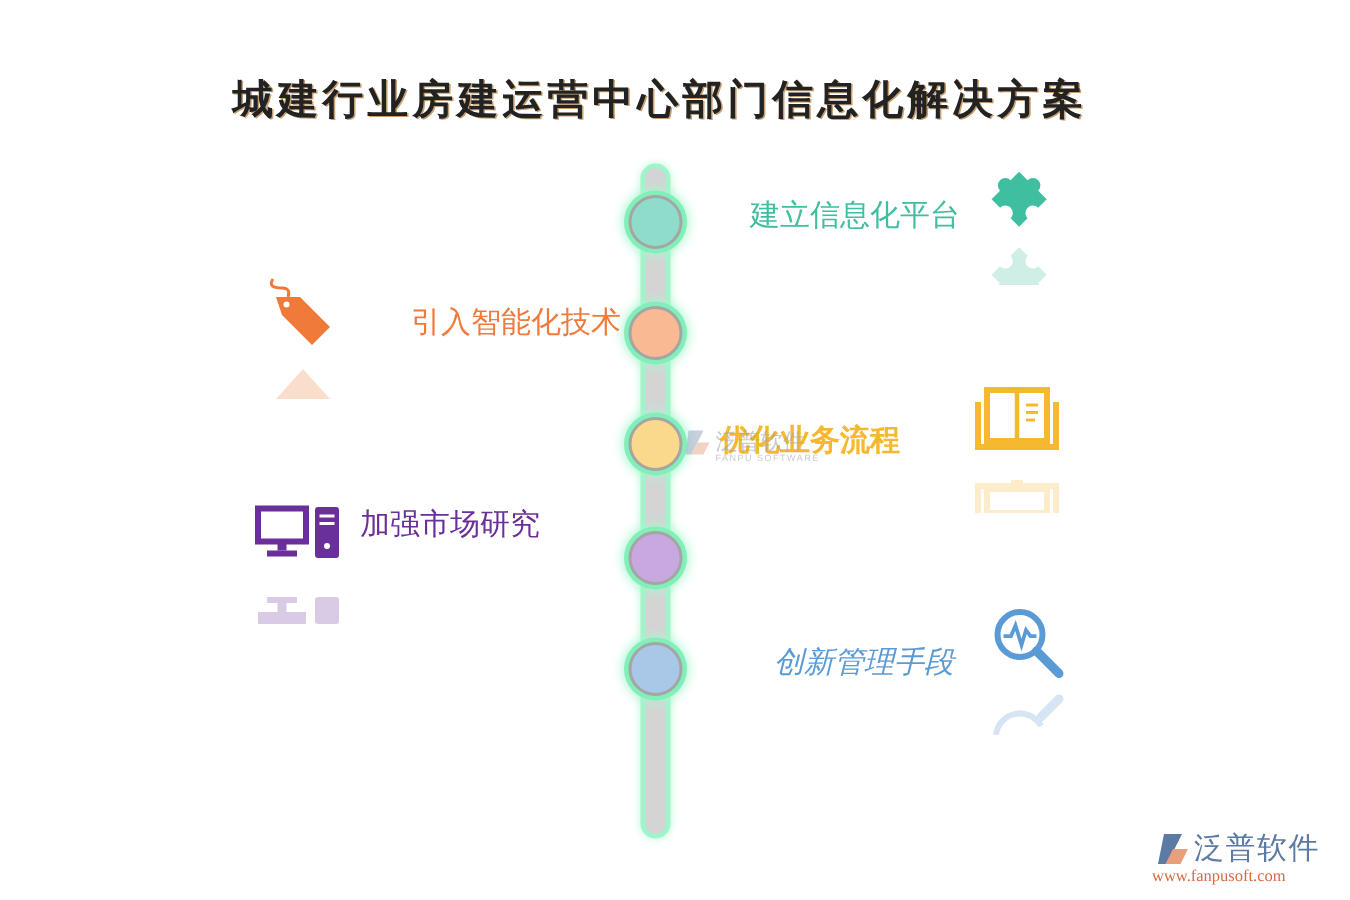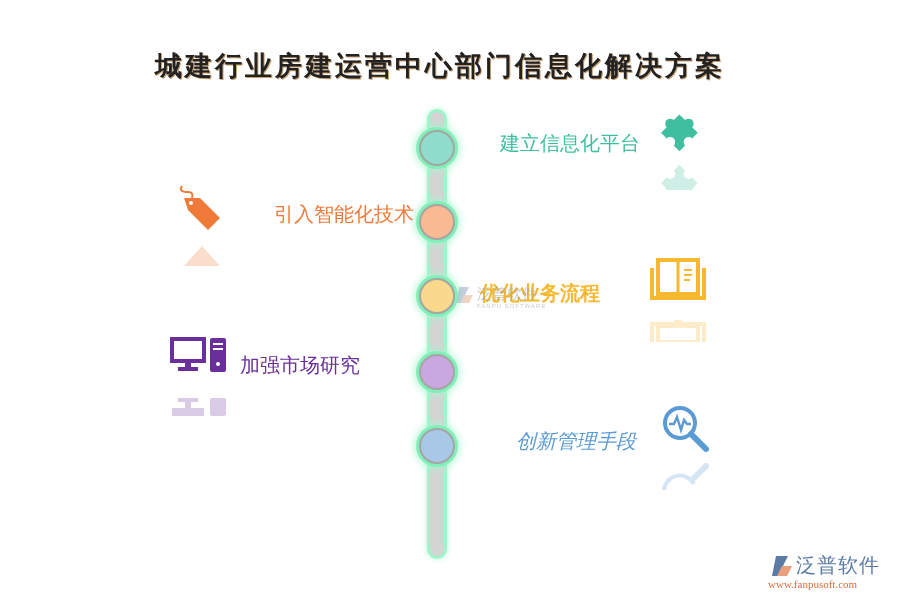--- a/index.html
+++ b/index.html
@@ -128,21 +128,21 @@
 
 <div class="watermark">
   <svg width="20" height="20" viewBox="0 0 20 20">
     <path d="M4 2 h10 l-8 16 h-4 z" fill="#9aa8c0"></path>
     <path d="M10 10 h8 l-4 8 h-8 z" fill="#e8b090"></path>
   </svg>
   <span class="wm-text">泛普软件</span>
   <span class="wm-sub">FANPU SOFTWARE</span>
 </div>
 
-<div class="label" style="left:240px;top:352px;color:#6a2f9a;">加强市场研究</div>
+<div class="label" style="left:240px;top:336px;color:#6a2f9a;">加强市场研究</div>
 <svg class="icon" style="left:170px;top:336px;" width="58" height="38" viewBox="0 0 58 38">
   <rect x="2" y="3" width="32" height="22" fill="none" stroke="#6a2f9a" stroke-width="4"></rect>
   <rect x="15" y="25" width="6" height="6" fill="#6a2f9a"></rect>
   <rect x="8" y="31" width="20" height="4" fill="#6a2f9a"></rect>
   <rect x="40" y="2" width="16" height="34" rx="2" fill="#6a2f9a"></rect>
   <line x1="43" y1="8" x2="53" y2="8" stroke="#fff" stroke-width="2"></line>
   <line x1="43" y1="13" x2="53" y2="13" stroke="#fff" stroke-width="2"></line>
   <circle cx="48" cy="28" r="2" fill="#fff"></circle>
 </svg>
 <svg class="reflect" style="left:170px;top:396px;" width="58" height="20" viewBox="0 0 58 20">

